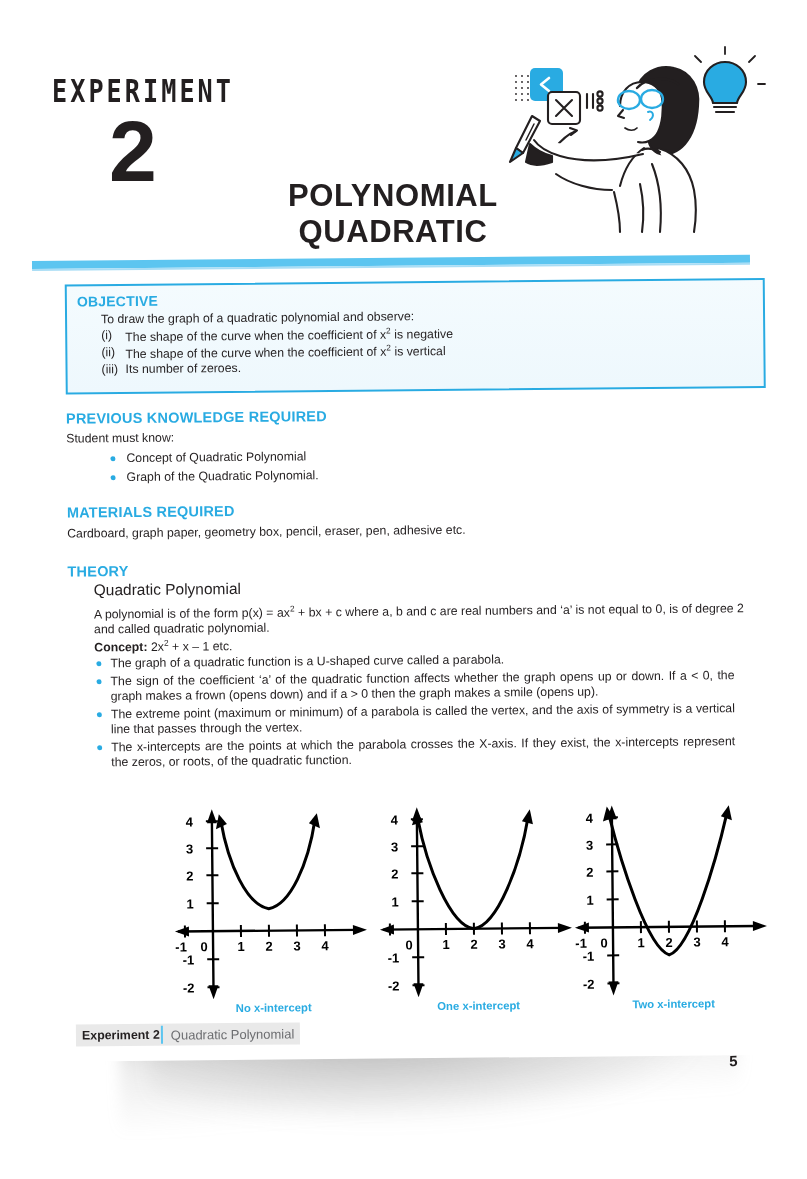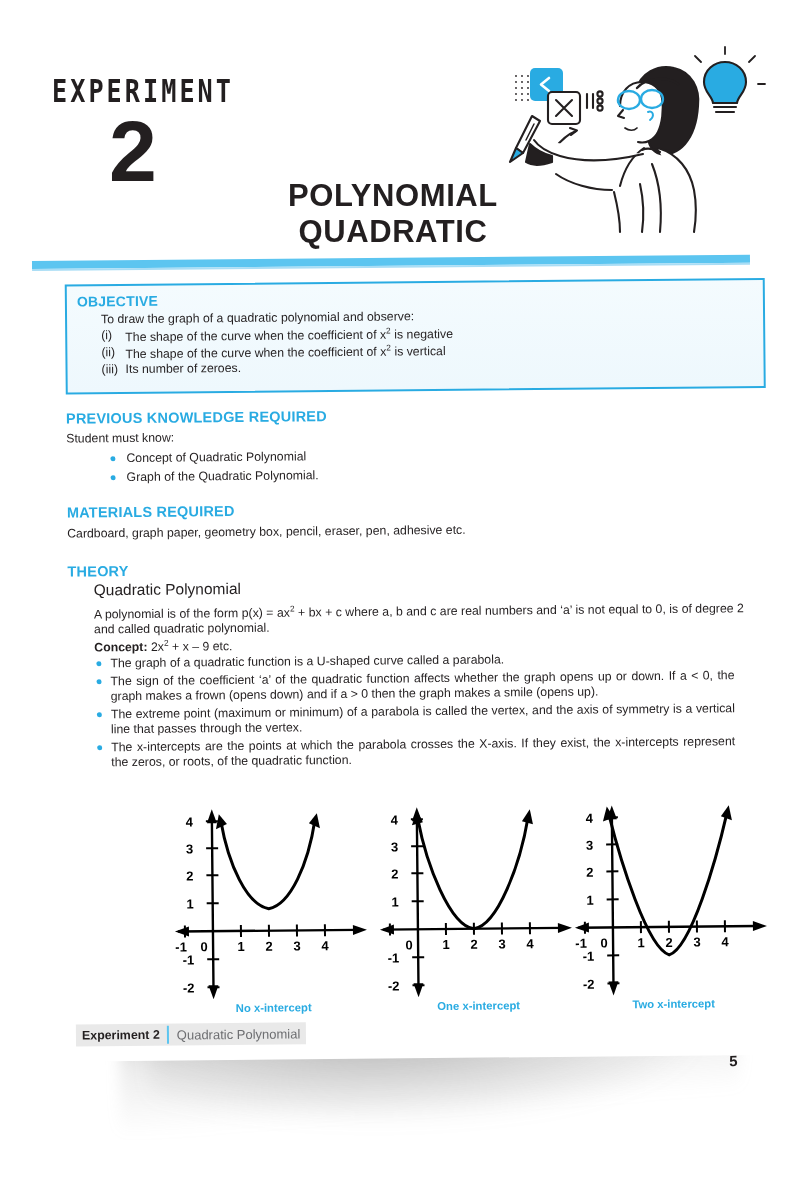--- a/index.html
+++ b/index.html
@@ -270,21 +270,21 @@
     height: 22px;
     display: flex;
     align-items: center;
     background: #e9e9e9;
     padding: 0 6px;
   }
   .footer-exp {
     font-size: 12.4px;
     font-weight: 700;
     color: #231f20;
-    padding-right: 7px;
+    padding-right: 1px;
   }
   .footer-sep {
     width: 2px; height: 18px;
     background: #5cc5f0;
   }
   .footer-name {
     font-size: 13px;
     color: #6d6e71;
     padding-left: 8px;
   }
@@ -429,21 +429,21 @@
     <div class="body-text" style="left:38px; top:526px; width:660px;">Cardboard, graph paper, geometry box, pencil, eraser, pen, adhesive etc.</div>
 
     <div class="sec-head" style="left:38px; top:557px;margin-top:7px;">THEORY</div>
     <div class="sub-head" style="left:64px; top:582px;">Quadratic Polynomial</div>
 
     <div class="body-text" style="left:64px; top:604px; width:650px; line-height:15px; text-align:justify;">
       <span>A polynomial is of the form p(x) = ax</span><sup>2</sup><span> + bx + c where a, b and c are real numbers and ‘a’ is not equal to 0, is of degree 2 and called quadratic polynomial.</span>
     </div>
 
     <div class="body-text" style="left:64px; top:636px;">
-      <b>Concept:</b><span> 2x</span><sup>2</sup><span> + x – 9 etc.</span>
+      <b>Concept:</b><span> 2x</span><sup>2</sup><span> + x – 1 etc.</span>
     </div>
 
     <ul class="theory-bullets" style="left:64px; top:657px;">
       <li>The graph of a quadratic function is a U-shaped curve called a parabola.</li>
       <li>The sign of the coefficient ‘a’ of the quadratic function affects whether the graph opens up or down. If a &lt; 0, the graph makes a frown (opens down) and if a &gt; 0 then the graph makes a smile (opens up).</li>
       <li>The extreme point (maximum or minimum) of a parabola is called the vertex, and the axis of symmetry is a vertical line that passes through the vertex.</li>
       <li>The x-intercepts are the points at which the parabola crosses the X-axis. If they exist, the x-intercepts represent the zeros, or roots, of the quadratic function.</li>
     </ul>
 
     <div class="graphs">

